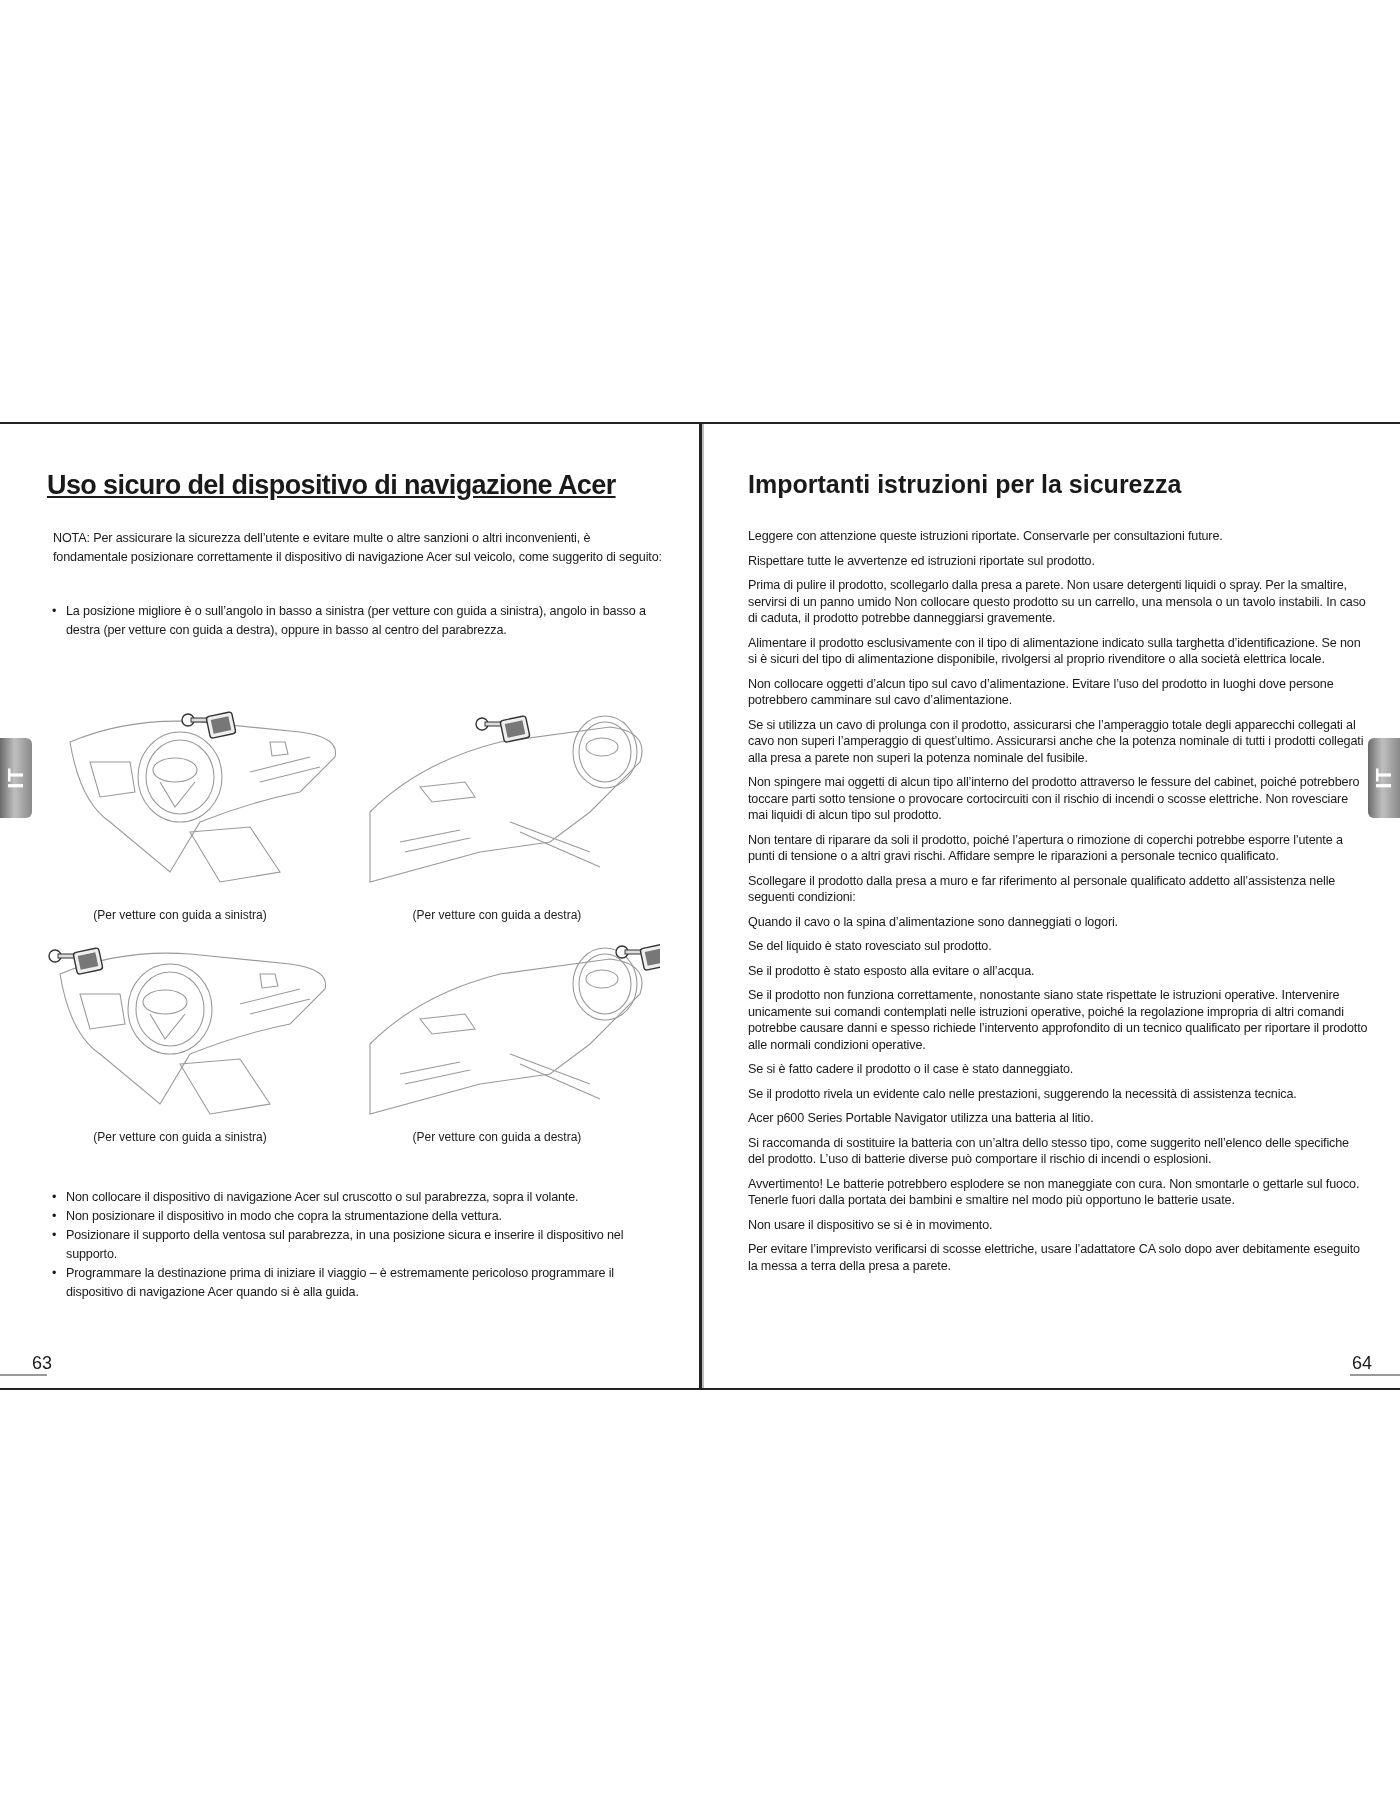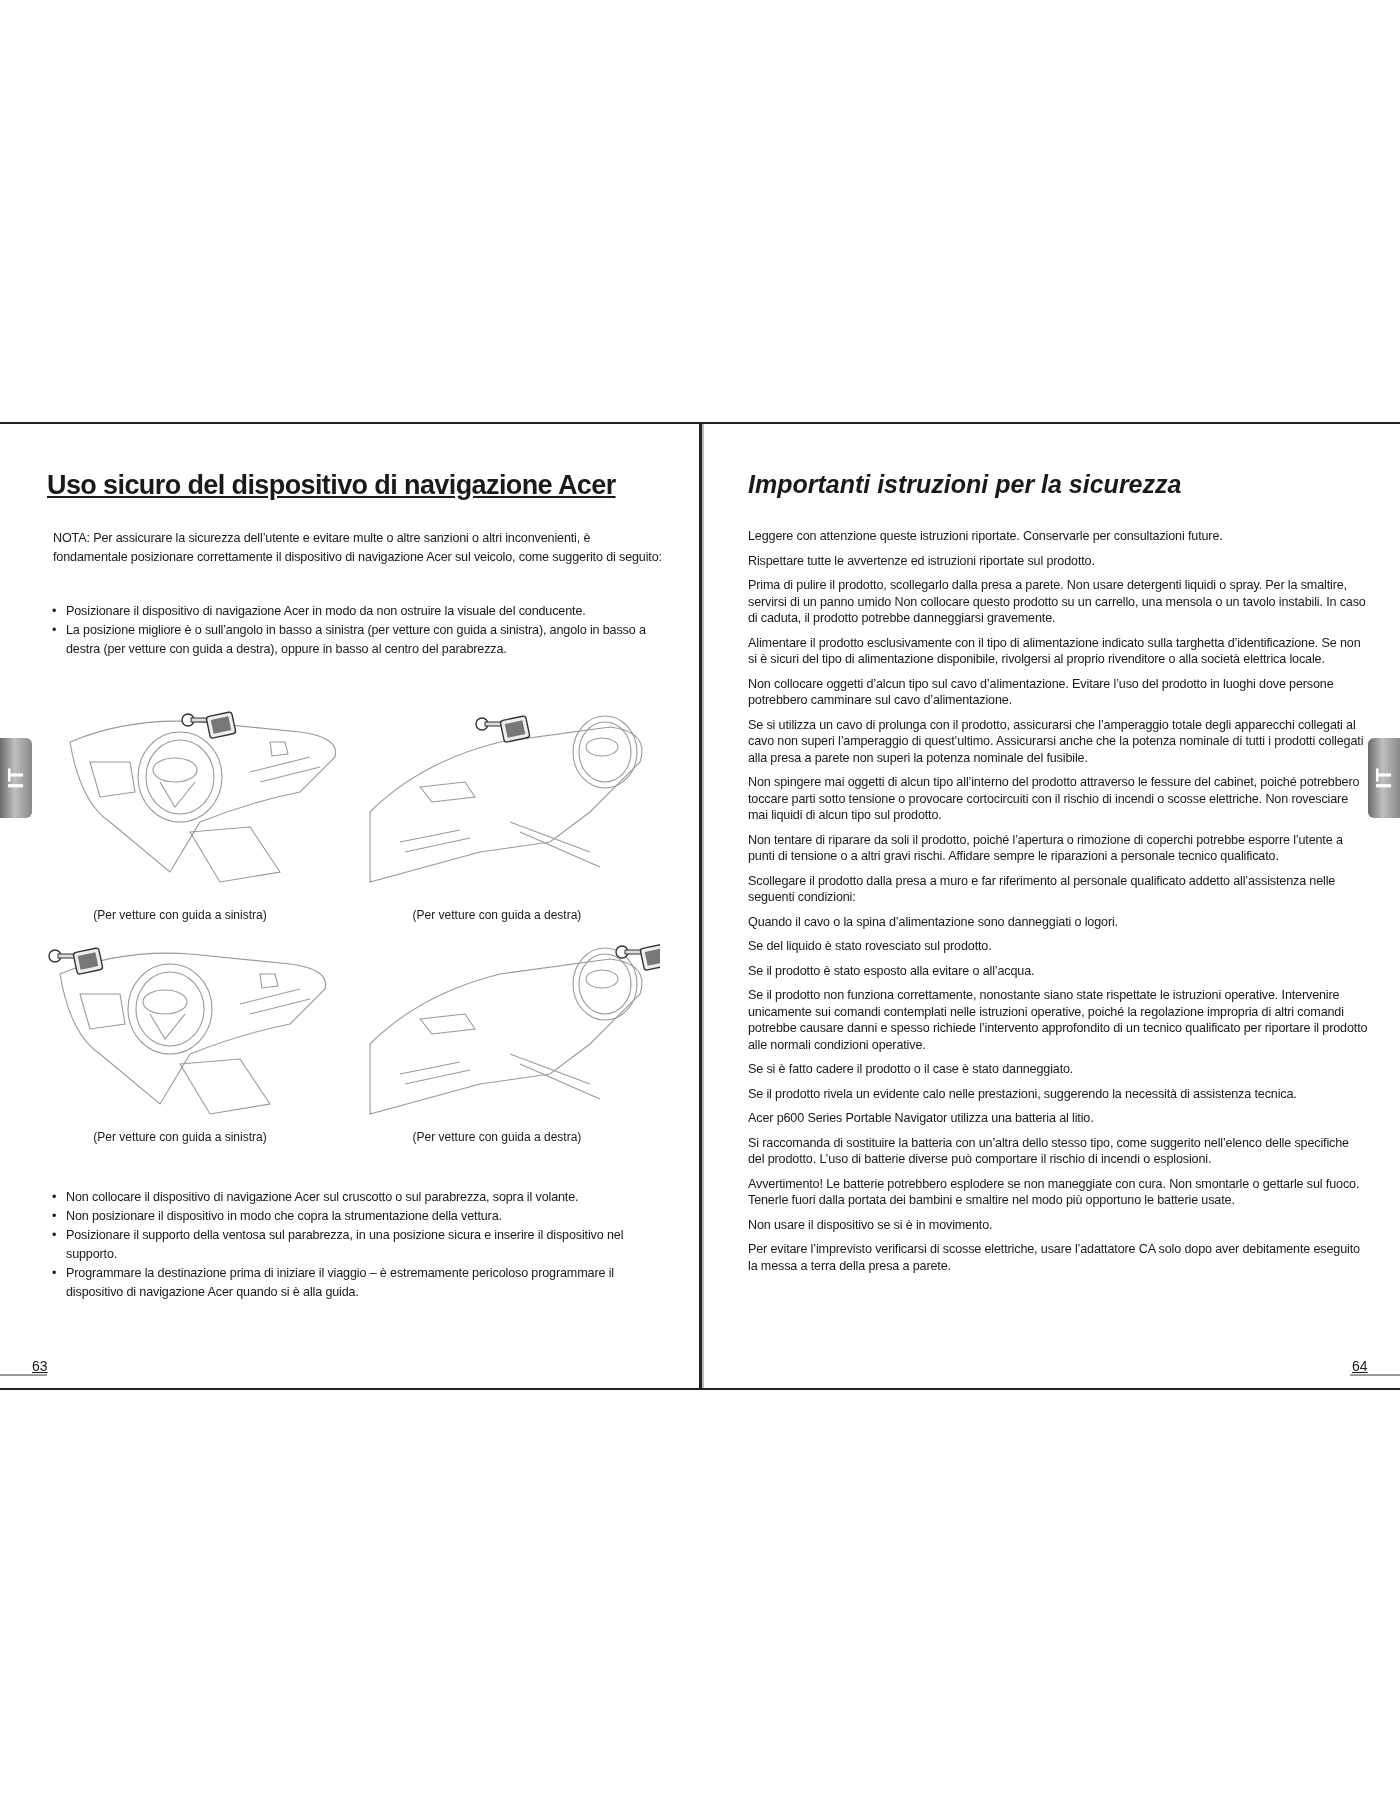--- a/index.html
+++ b/index.html
@@ -8,40 +8,40 @@
   .spread { position: absolute; left: 0; top: 422px; width: 1400px; height: 968px; border-top: 2px solid #222; border-bottom: 2px solid #222; box-sizing: border-box; }
   .divider { position: absolute; left: 699px; top: 0; width: 3px; height: 100%; background: #222; }
   .divider::after { content: ""; position: absolute; left: 3px; top: 0; width: 2px; height: 100%; background: #bbb; }
 
   .page { position: absolute; top: 0; height: 100%; }
   .page-left { left: 0; width: 699px; }
   .page-right { left: 704px; width: 696px; }
 
   h1 { margin: 0; font-weight: bold; color: #1a1a1a; position: absolute; }
   .page-left h1 { left: 47px; top: 46px; font-size: 27px; letter-spacing: -0.6px; text-decoration: underline; }
-  .page-right h1 { left: 44px; top: 46px; font-size: 25px; letter-spacing: 0px; font-style: italic; }
+  .page-right h1 { left: 44px; top: 46px; font-size: 25px; letter-spacing: 0px; }
 
   .intro { position: absolute; left: 53px; top: 105px; width: 610px; font-size: 12.6px; line-height: 19px; letter-spacing: -0.15px; }
 
   ul.bullets { list-style: none; margin: 0; padding: 0; position: absolute; left: 52px; width: 620px; font-size: 12.6px; line-height: 19px; letter-spacing: -0.15px; }
   ul.bullets li { position: relative; padding-left: 14px; }
   ul.bullets li::before { content: "\2022"; position: absolute; left: 0; top: 0; }
   .bullets-top { top: 178px; }
   .bullets-bottom { top: 764px; }
 
   .figure { position: absolute; width: 300px; height: 185px; }
   .figure svg { width: 100%; height: 100%; }
   .caption { position: absolute; font-size: 12px; width: 260px; text-align: center; }
 
   .tab-it { position: absolute; width: 32px; height: 80px; border-radius: 6px; background: linear-gradient(90deg, #6a6a6a, #bfbfbf 45%, #8a8a8a); color: #fff; display: flex; align-items: center; justify-content: center; }
   .tab-it span { transform: rotate(-90deg); font-weight: bold; font-size: 22px; letter-spacing: 1px; }
   .tab-left { left: 0; top: 314px; border-top-left-radius: 0; border-bottom-left-radius: 0; }
   .tab-right { left: 1368px; top: 314px; border-top-right-radius: 0; border-bottom-right-radius: 0; }
 
-  .page-num { position: absolute; font-size: 14px; bottom: 14px; text-decoration: underline; }
+  .page-num { position: absolute; font-size: 18px; bottom: 14px; }
   .pn-left { left: 32px; }
   .pn-left-line { position: absolute; left: 0; bottom: 12px; width: 47px; height: 2px; background: #999; }
   .pn-right { left: 648px; }
   .pn-right-line { position: absolute; right: 0; bottom: 12px; width: 50px; height: 2px; background: #999; }
 
   .paras { position: absolute; left: 44px; top: 104px; width: 620px; font-size: 12.6px; line-height: 16.5px; letter-spacing: -0.15px; }
   .paras p { margin: 0 0 8px 0; }
 </style>
 </head>
 <body>
@@ -81,21 +81,20 @@
 </svg>
 
 <div class="spread">
   <div class="divider"></div>
 
   <div class="page page-left">
     <h1>Uso sicuro del dispositivo di navigazione Acer</h1>
     <div class="intro">NOTA: Per assicurare la sicurezza dell’utente e evitare multe o altre sanzioni o altri inconvenienti, è fondamentale posizionare correttamente il dispositivo di navigazione Acer sul veicolo, come suggerito di seguito:</div>
 
     <ul class="bullets bullets-top">
-      <li>Posizionare il dispositivo di navigazione Acer in modo da non ostruire la visuale del conducente.</li>
       <li>La posizione migliore è o sull’angolo in basso a sinistra (per vetture con guida a sinistra), angolo in basso a destra (per vetture con guida a destra), oppure in basso al centro del parabrezza.</li>
     </ul>
 
     <div class="tab-it tab-left">
         <span>IT</span>
       </div>
 
     <div class="figure" style="left:50px; top:278px;">
       <svg viewBox="0 0 300 185">
           <use href="#dash-lhd"></use>

